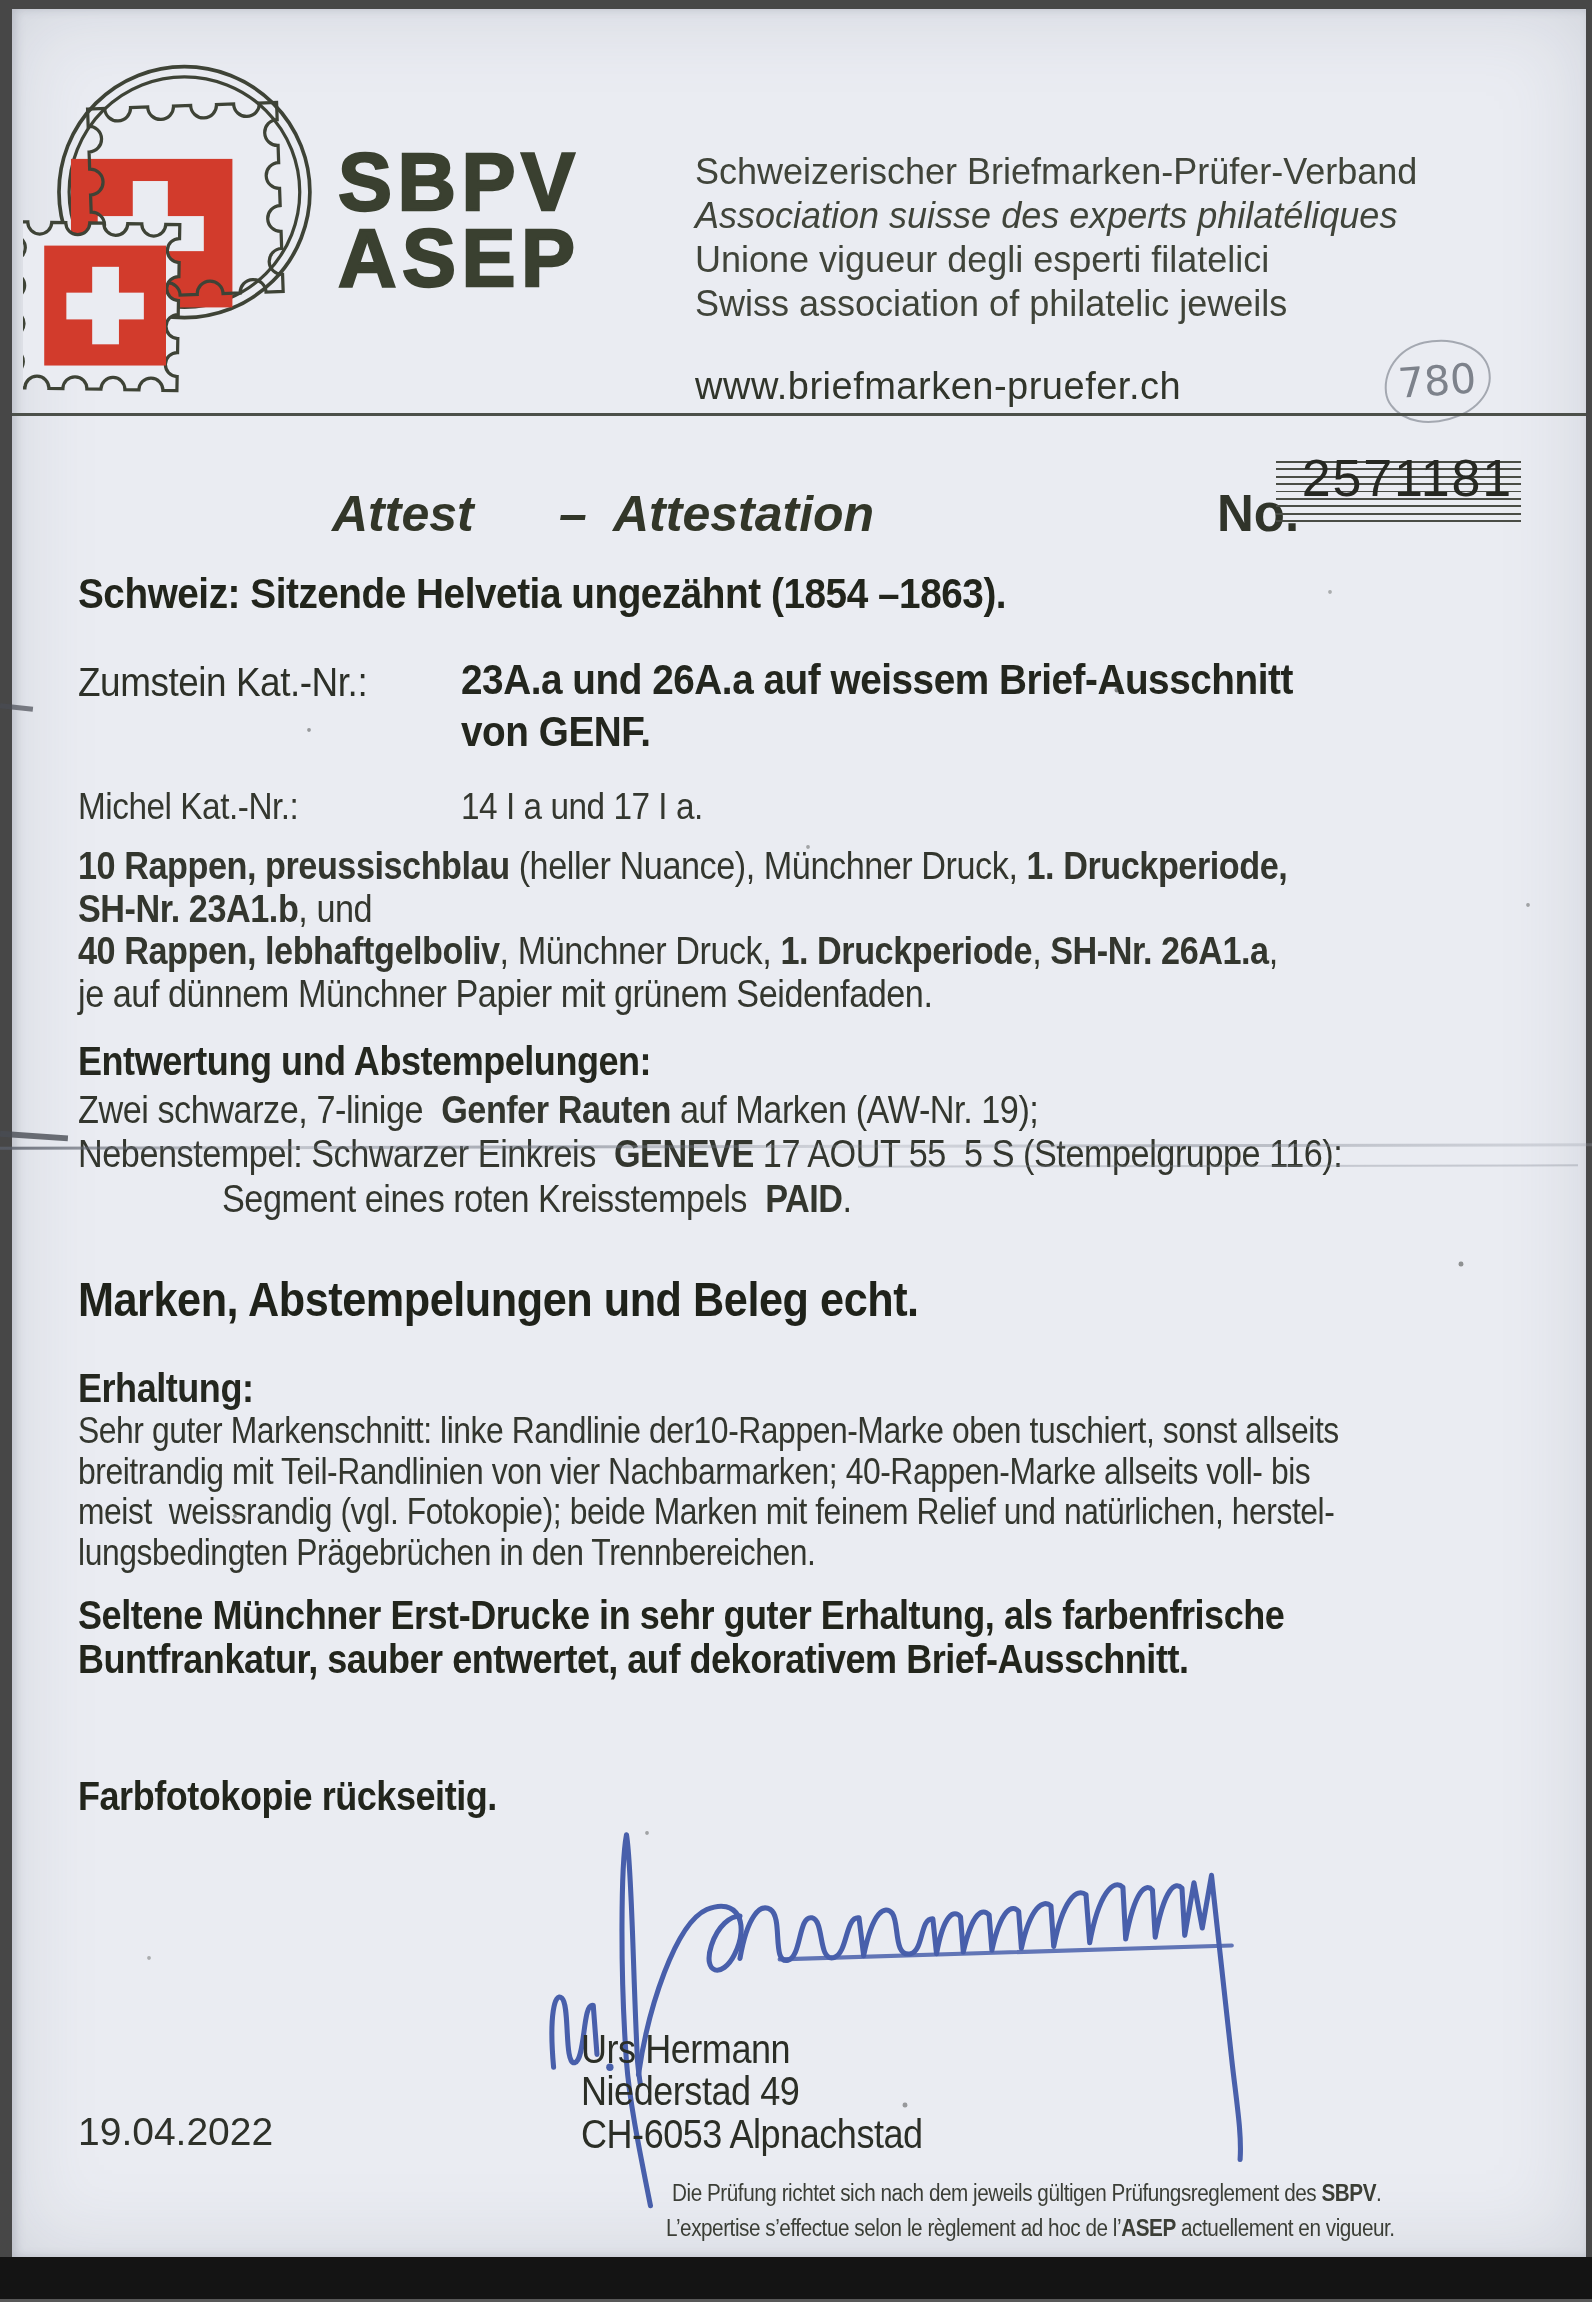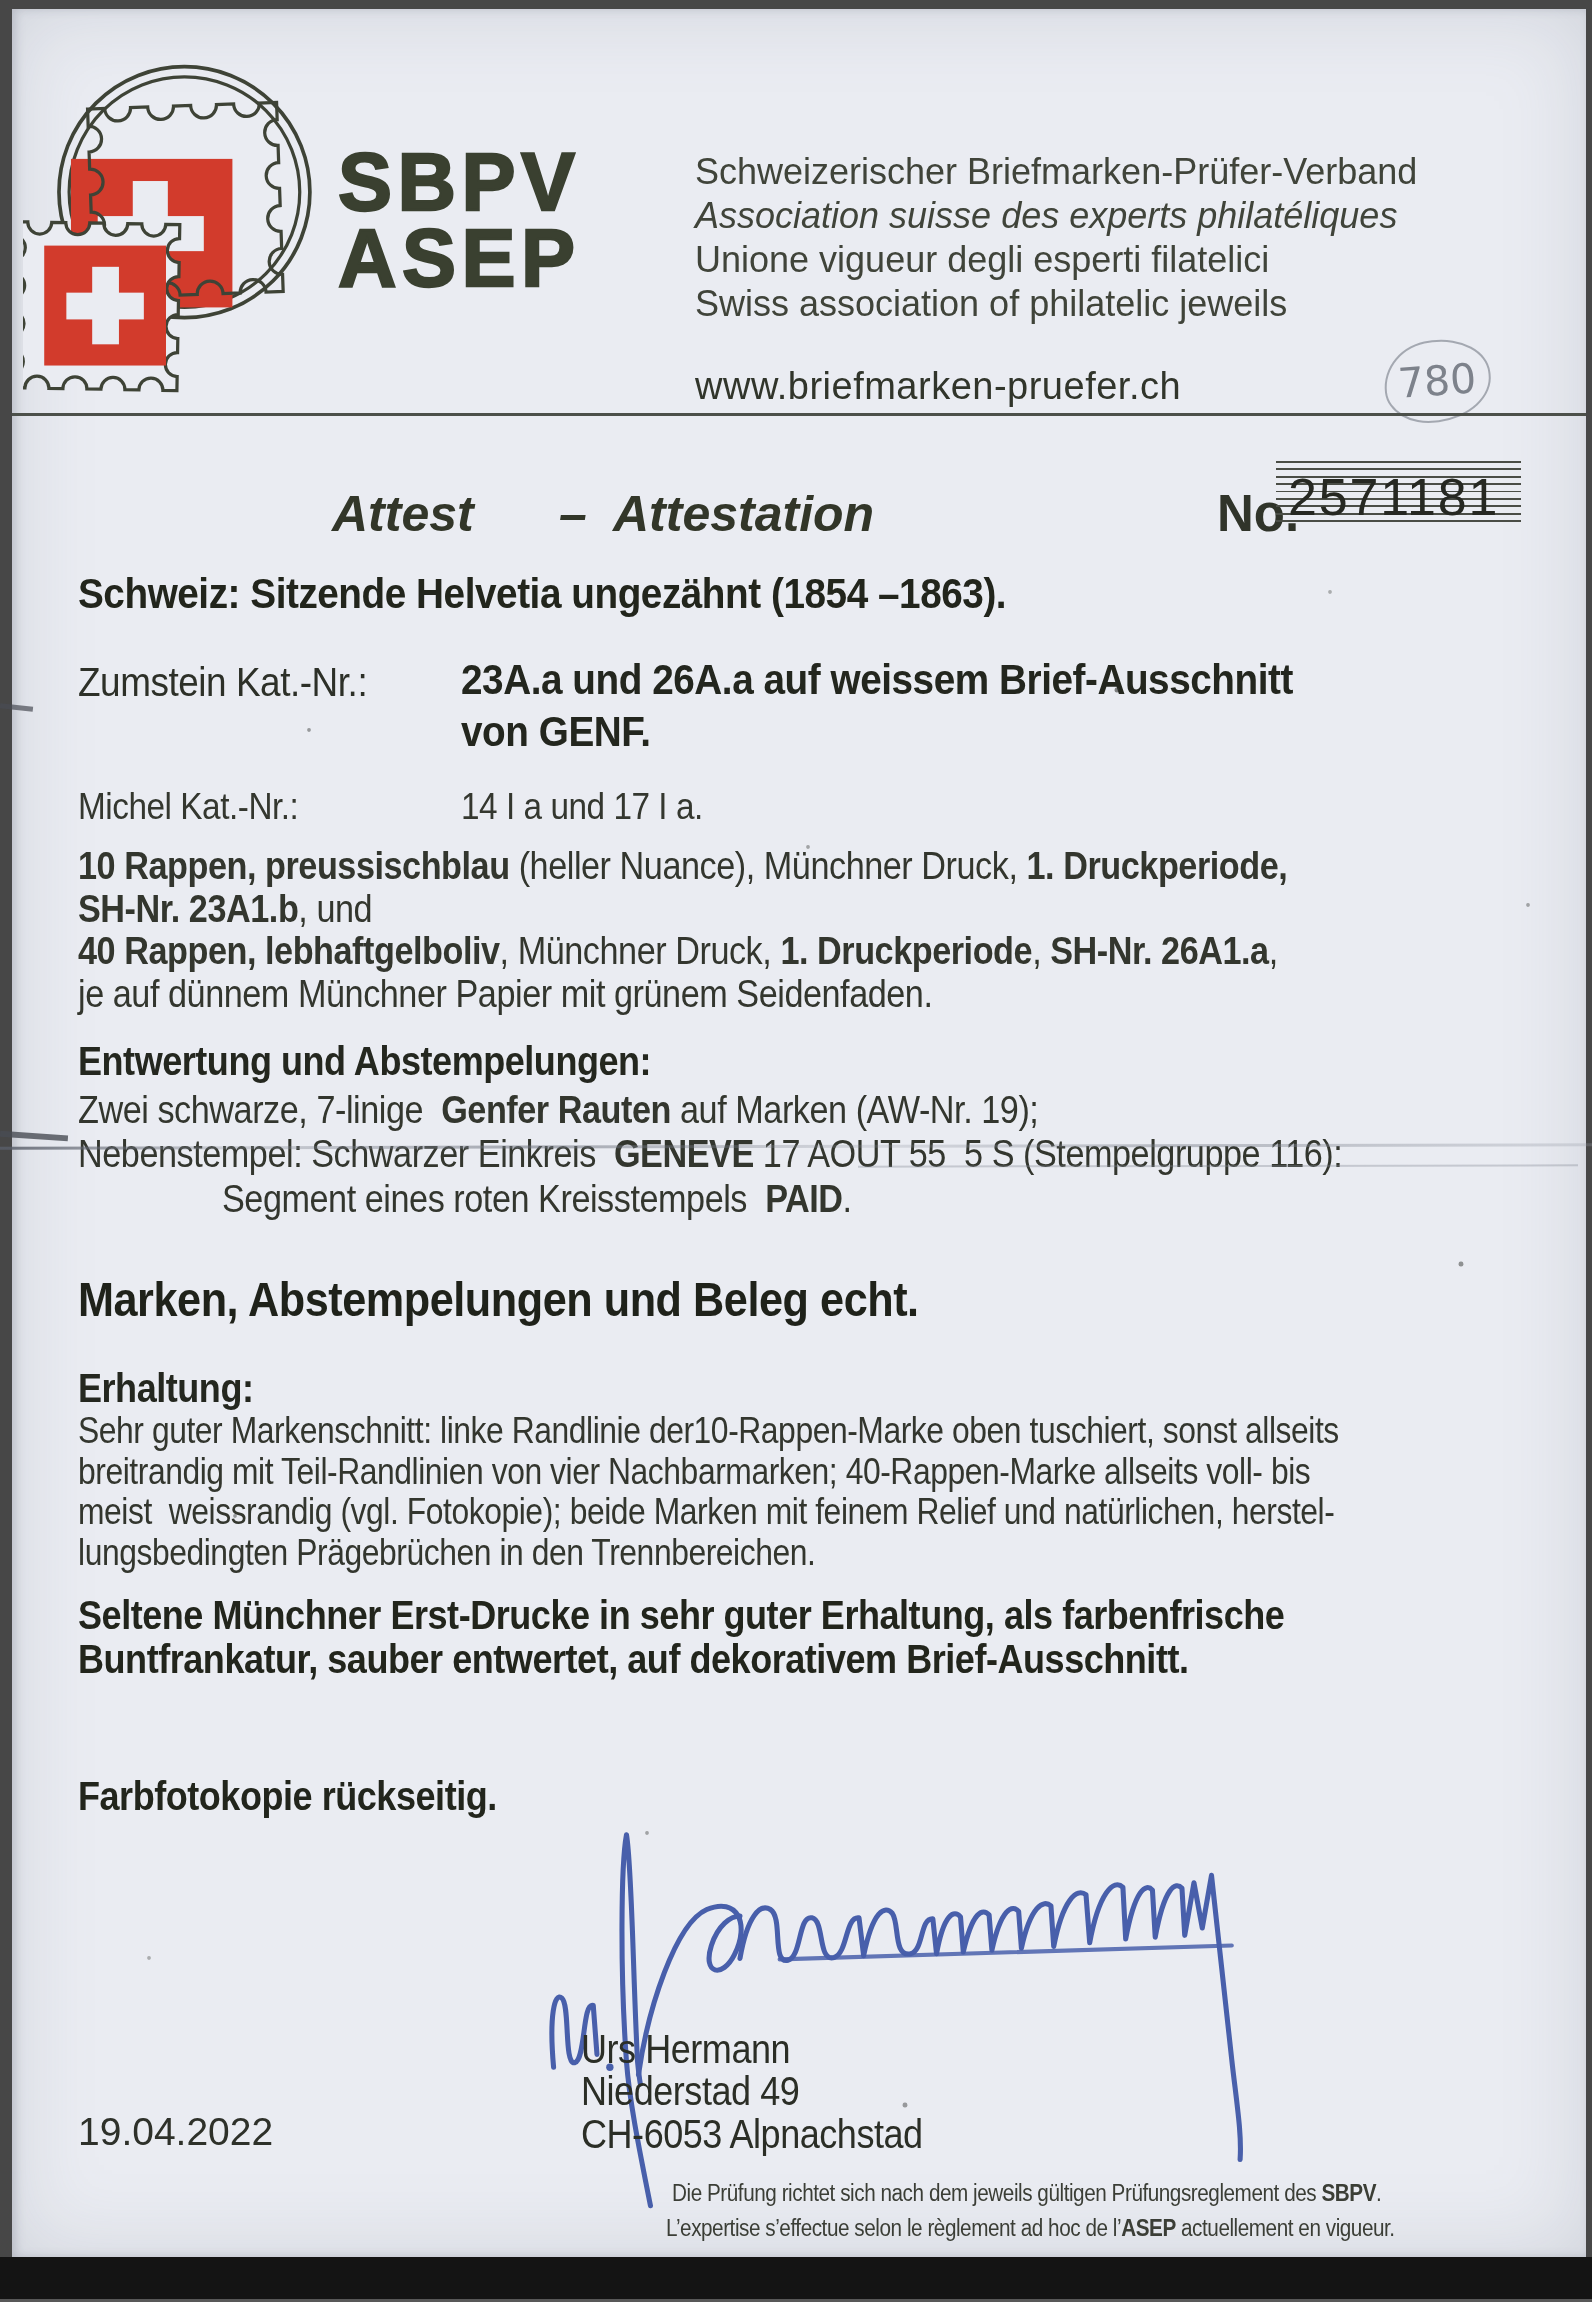--- a/index.html
+++ b/index.html
@@ -28,21 +28,21 @@
     border:2.8px solid rgba(140,145,155,.75);border-radius:48% 52% 55% 45% / 58% 48% 52% 45%;
     transform:rotate(-7deg);display:flex;align-items:center;justify-content:center;}
   .pencil-badge span{font-family:"DejaVu Sans",sans-serif;font-size:41px;color:#7d828b;transform:rotate(3deg);}
   .header-rule{left:12px;top:413px;width:1574px;height:2.8px;background:#4c504a;}
 
   
   .attest{font-size:50px;font-weight:bold;color:#323629;font-style:italic;}
   .no-label{left:1196px;top:484px;font-size:51px;font-weight:bold;color:#30342a;margin-left:21px;}
   .hatch{left:1276px;top:461px;width:245px;height:61px;
     background:repeating-linear-gradient(to bottom,#4a4d46 0 1.8px,rgba(0,0,0,0) 1.8px 7.4px);}
-  .cert-number{left:1288px;top:467px;width:225px;text-align:left;font-size:52px;
+  .cert-number{left:1288px;top:448px;width:225px;text-align:right;font-size:52px;
     letter-spacing:1.8px;color:#26282 2;color:#262822;}
 
   .doc-title{left:78px;top:569px;font-size:43px;font-weight:bold;color:#22251c;}
   .cat-label{font-size:41px;color:#2d3028;}
   .cat-bold{font-size:43px;font-weight:bold;color:#23261e;}
   .michel{font-size:37px;color:#34372f;}
 
   .body-line{font-size:38px;color:#33362e;}
   .sect-h{font-size:40px;font-weight:bold;color:#24271f;}
   .verdict{left:78px;top:1272px;font-size:48px;font-weight:bold;color:#1f221a;}

